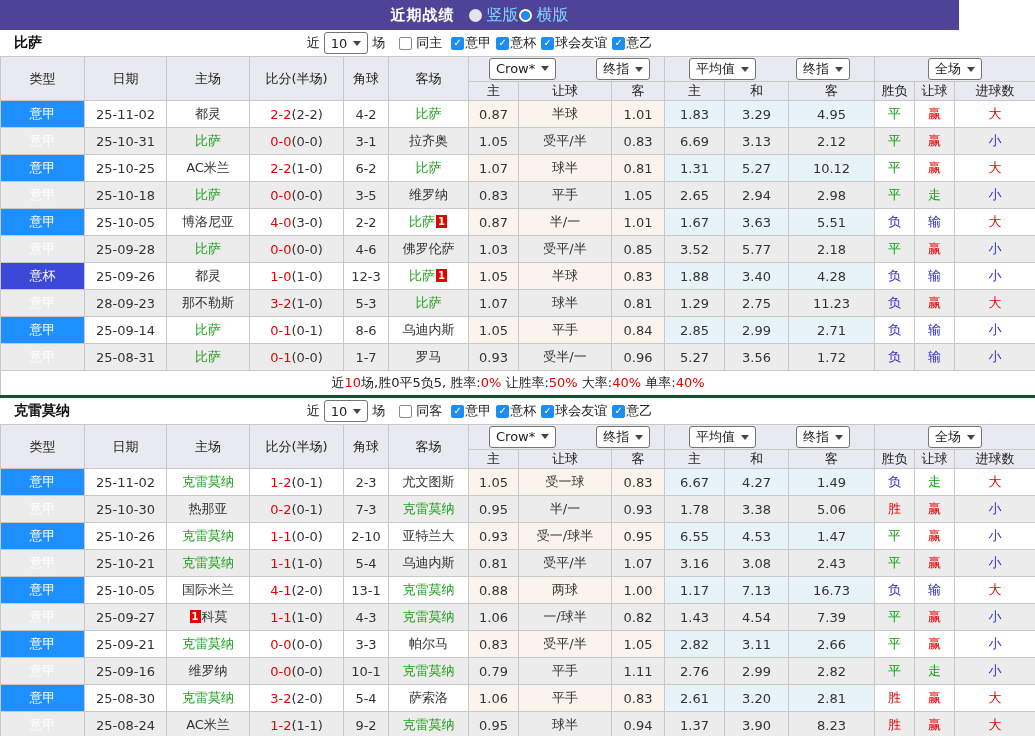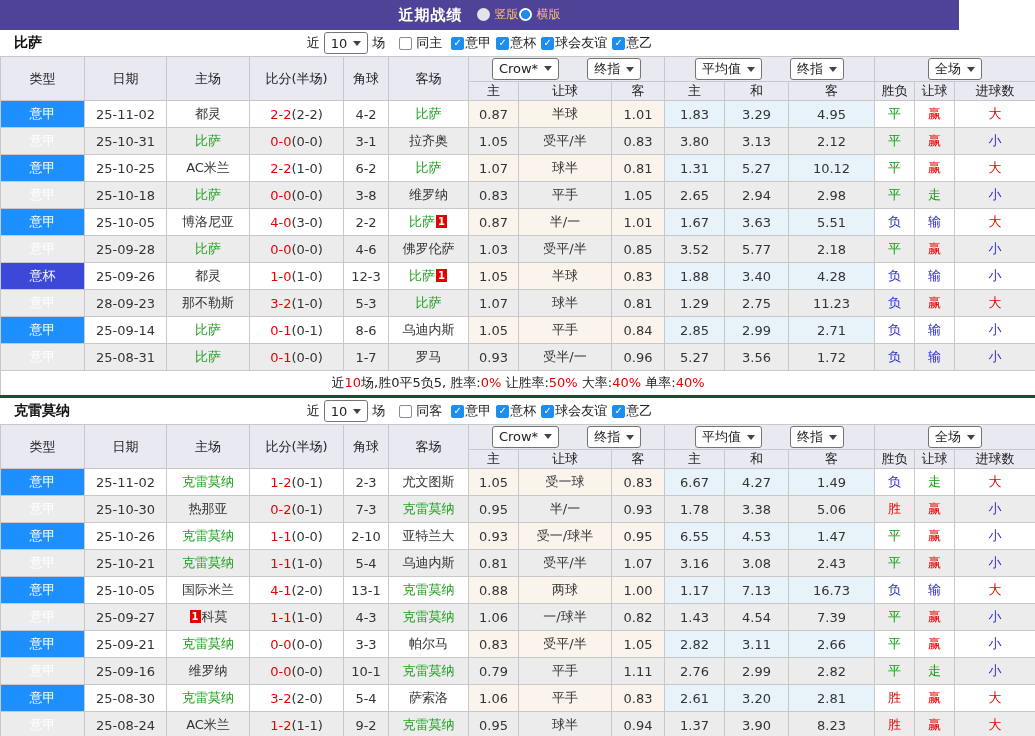--- a/index.html
+++ b/index.html
@@ -6,41 +6,41 @@
   body{width:1035px;font-family:"DejaVu Sans","Liberation Sans",sans-serif;color:#222;}
   .page{width:959px;}
 
   
   .topbar{height:30px;background:#4e4397;display:flex;align-items:center;justify-content:center;gap:14px;}
   .topbar-title{color:#fff;font-weight:bold;font-size:15px;letter-spacing:1px;}
   .radio-item{display:inline-flex;align-items:center;gap:5px;cursor:pointer;}
   .radio{width:13px;height:13px;border-radius:50%;display:inline-block;}
   .radio.off{background:#e3e3ea;}
   .radio.on{background:radial-gradient(circle,#1d8ef0 0 46%,#fff 52% 100%);}
-  .radio-label{color:#fdba74;font-size:12px;}
+  .radio-label{color:#7dd3fc;font-size:16px;}
 
   
   .section-head{height:26px;position:relative;display:flex;align-items:center;justify-content:center;background:#fff;}
   .team{position:absolute;left:14px;font-weight:bold;font-size:14px;color:#111;}
   .filters{display:inline-flex;align-items:center;gap:4px;font-size:13px;color:#222;}
   .sel{display:inline-flex;align-items:center;gap:6px;height:20px;padding:0 6px;border:1px solid #747474;border-radius:3px;background:#fff;font-size:13px;cursor:pointer;}
   .car{width:0;height:0;border-left:4px solid transparent;border-right:4px solid transparent;border-top:5px solid #444;}
   .cb{display:inline-flex;align-items:center;justify-content:center;width:13px;height:13px;border-radius:2px;font-size:10px;line-height:12px;box-sizing:border-box;}
   .cb.on{background:#1d8ef0;color:#fff;border:1px solid #1d8ef0;}
   .cb.off{background:#fff;border:1px solid #8a8a8a;}
   .cb-item{display:inline-flex;align-items:center;gap:1px;margin-left:5px;cursor:pointer;}
   .gap{width:6px;display:inline-block;}
 
   
   table{border-collapse:collapse;table-layout:fixed;width:1035px;font-size:13px;border-bottom:3px solid #14532d;}
   th,td{border:1px solid #c8c8c8;text-align:center;padding:0;overflow:hidden;white-space:nowrap;}
   thead th{background:#e9e9f2;font-weight:normal;color:#222;}
   thead tr.hr1 th{height:24px;}
   thead tr.hr2 th{height:18px;}
-  .grp .sel{margin:0 14px;align-items:center;}
+  .grp .sel{margin:0 20px;align-items:center;}
   tbody td{height:26px;color:#333;}
   tbody tr:nth-child(even) td{background:#ececec;}
   tbody td.league{background:#1e8fff;color:#fff;}
   tbody td.league.cup{background:#3b48d8;}
   tbody td.avg{background:#e8f2f9;}
   tbody tr:nth-child(odd) td.crown{background:#fbf4ec;}
   .ft{color:#e80000;}
   .ht{color:#333;}
   .subject{color:#1fa01f;}
   .opp{color:#333;}
@@ -179,21 +179,21 @@
           <tr>
             <td class="league">意甲</td>
             <td>25-10-31</td>
             <td><span class="subject">比萨</span></td>
             <td><span class="ft">0-0</span><span class="ht">(0-0)</span></td>
             <td>3-1</td>
             <td><span class="opp">拉齐奥</span></td>
             <td class="crown">1.05</td>
             <td class="crown">受平/半</td>
             <td class="crown">0.83</td>
-            <td class="avg">3.80</td>
+            <td class="avg">6.69</td>
             <td class="avg">3.13</td>
             <td class="avg">2.12</td>
             <td class="res g">平</td>
             <td class="res r">赢</td>
             <td class="res b">小</td>
           </tr>
           <tr>
             <td class="league">意甲</td>
             <td>25-10-25</td>
             <td><span class="opp">AC米兰</span></td>
@@ -208,21 +208,21 @@
             <td class="avg">10.12</td>
             <td class="res g">平</td>
             <td class="res r">赢</td>
             <td class="res r">大</td>
           </tr>
           <tr>
             <td class="league">意甲</td>
             <td>25-10-18</td>
             <td><span class="subject">比萨</span></td>
             <td><span class="ft">0-0</span><span class="ht">(0-0)</span></td>
-            <td>3-8</td>
+            <td>3-5</td>
             <td><span class="opp">维罗纳</span></td>
             <td class="crown">0.83</td>
             <td class="crown">平手</td>
             <td class="crown">1.05</td>
             <td class="avg">2.65</td>
             <td class="avg">2.94</td>
             <td class="avg">2.98</td>
             <td class="res g">平</td>
             <td class="res g">走</td>
             <td class="res b">小</td>

